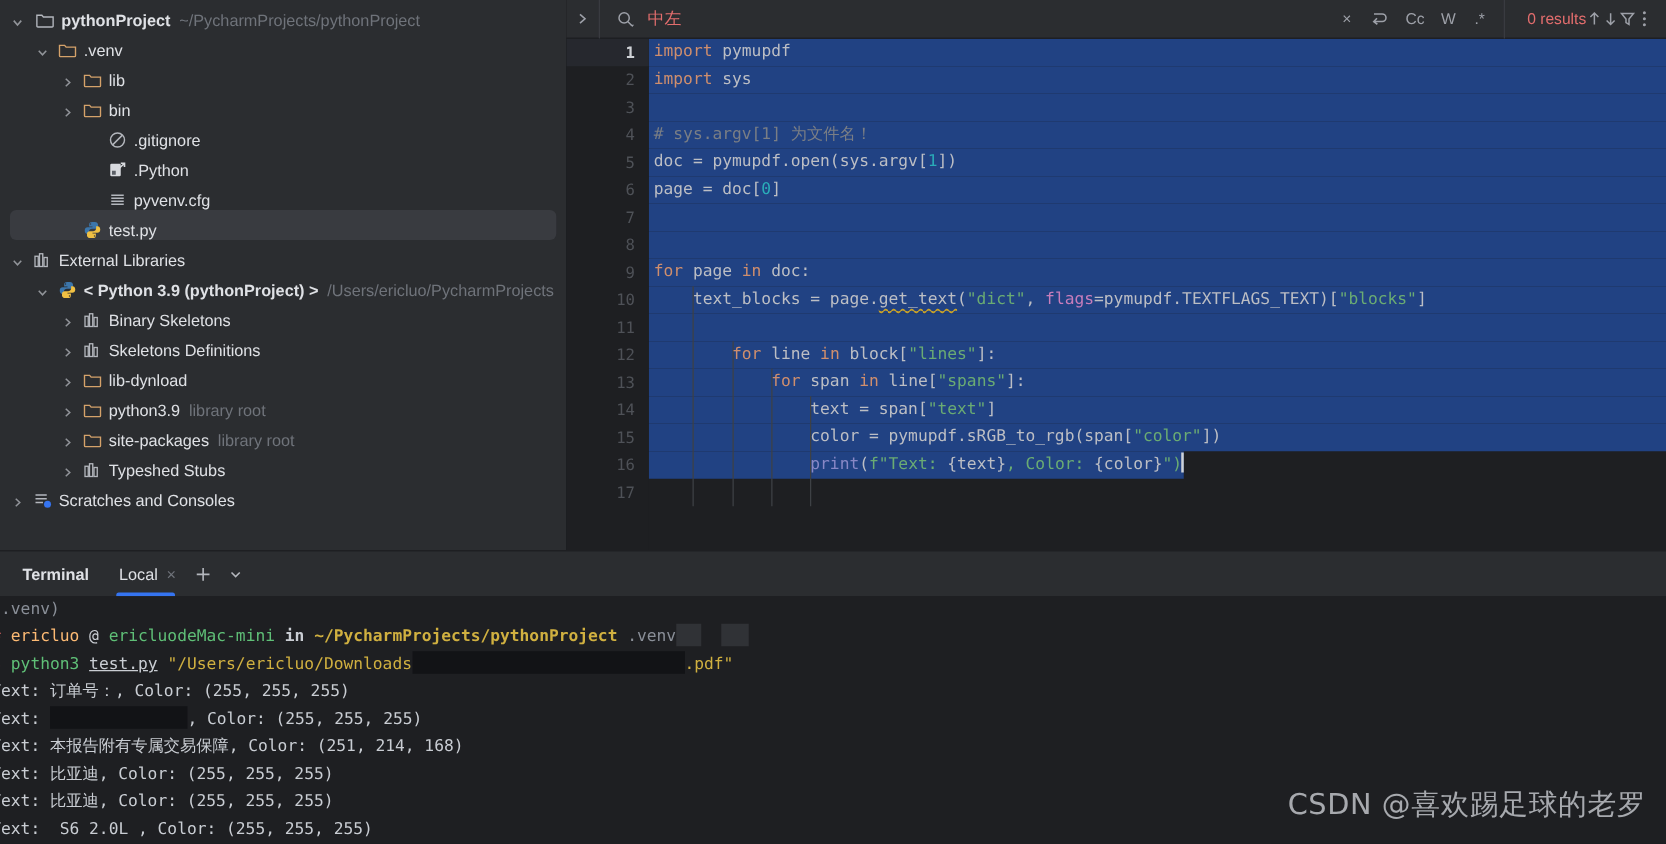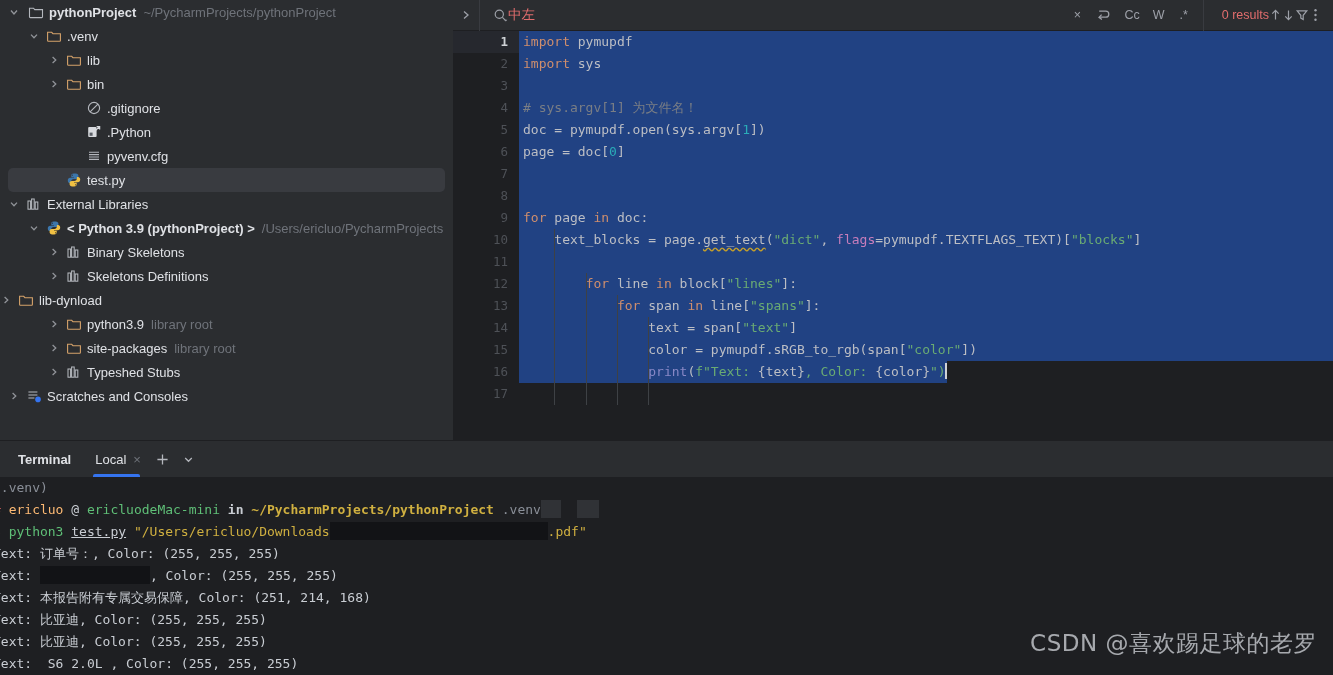--- a/index.html
+++ b/index.html
@@ -13,21 +13,21 @@
 
   
   .upper { display:flex; height:440px; flex:0 0 440px; }
 
   
   .sidebar {
     width:453px; flex:0 0 453px; background:#2b2d30;
     position:relative; overflow:hidden; padding-top:0;
   }
   .tree-row {
-    display:flex; align-items:center; height:24px;
+    display:flex; align-items:flex-end; height:24px;
     padding-right:6px; white-space:nowrap; position:relative;
   }
   .tree-row.hdr { background:#2b2d30; }
   .tree-row.sel { background:#393b40; border-radius:5px; margin:0 8px; }
   .arrow {
     width:12px; height:12px; flex:0 0 12px; position:relative; opacity:.75;
   }
   .arrow.none { opacity:0; }
   .arrow svg { display:block; }
   .ico { width:16px; height:16px; flex:0 0 16px; margin-right:5px; position:relative; }
@@ -46,21 +46,21 @@
     display:flex; align-items:center; position:relative;
     border-bottom:1px solid #1e1f22;
   }
   .fb-chevron {
     width:26px; height:31px; display:flex; align-items:center; justify-content:center;
     color:#9da0a8;
   }
   .fb-sep { width:1px; height:31px; background:#393b40; }
   .fb-field {
     flex:1 1 auto; display:flex; align-items:center; height:31px;
-    padding-left:13px; position:relative; min-width:0;
+    padding-left:13px; gap:10px; position:relative; min-width:0;
   }
   .fb-magnifier { display:flex; align-items:center; color:#9da0a8; }
   .fb-query { color:#e26d6d; font-size:13.5px; }
   .fb-tools { display:flex; align-items:center; gap:13px; padding-right:13px; color:#9da0a8; }
   .fb-tool { font-size:12.5px; color:#9da0a8; cursor:default; line-height:1;
              display:flex; align-items:center; justify-content:center; min-width:12px; }
   .fb-right {
     display:flex; align-items:center; gap:0; padding:0 12px 0 18px; height:31px;
   }
   .fb-results { color:#e26d6d; font-size:12.5px; white-space:nowrap; }
@@ -300,21 +300,21 @@
             </span>
             <span class="ico" style="margin-left: 6px;">
               <svg width="16" height="16" viewBox="0 0 16 16">
                 <rect x="2" y="5" width="2.6" height="8.2" fill="none" stroke="#b4b7bd" stroke-width="1.05"></rect>
                 <rect x="5.6" y="3" width="2.6" height="10.2" fill="none" stroke="#b4b7bd" stroke-width="1.05"></rect>
                 <rect x="9.2" y="6" width="2.6" height="7.2" fill="none" stroke="#b4b7bd" stroke-width="1.05"></rect>
               </svg>
             </span>
             <span class="lbl">Skeletons Definitions</span>
           </div>
-          <div class="tree-row" style="">
+          <div class="tree-row" style="padding-left: 48px;">
             <span class="arrow">
               <svg width="12" height="12" viewBox="0 0 12 12">
                 <path d="M4.6 3 L7.8 6 L4.6 9" fill="none" stroke="#b4b7bd" stroke-width="1.25"></path>
               </svg>
             </span>
             <span class="ico" style="margin-left: 6px;">
               <svg width="16" height="16" viewBox="0 0 16 16">
                 <path d="M1.6 4.3h4.1l1.2 1.4h7.5v6.9a.7.7 0 0 1-.7.7H2.3a.7.7 0 0 1-.7-.7z" fill="none" stroke="#d5a26a" stroke-width="1.1"></path>
               </svg>
             </span>

